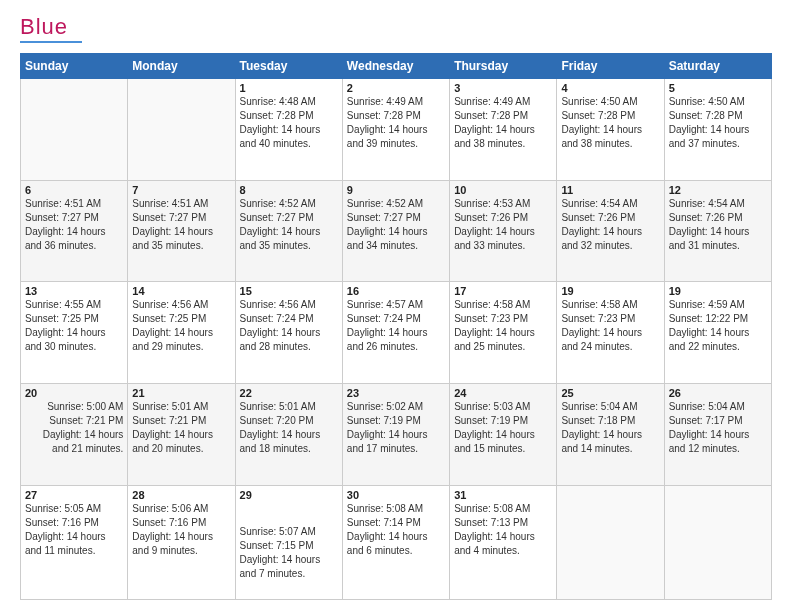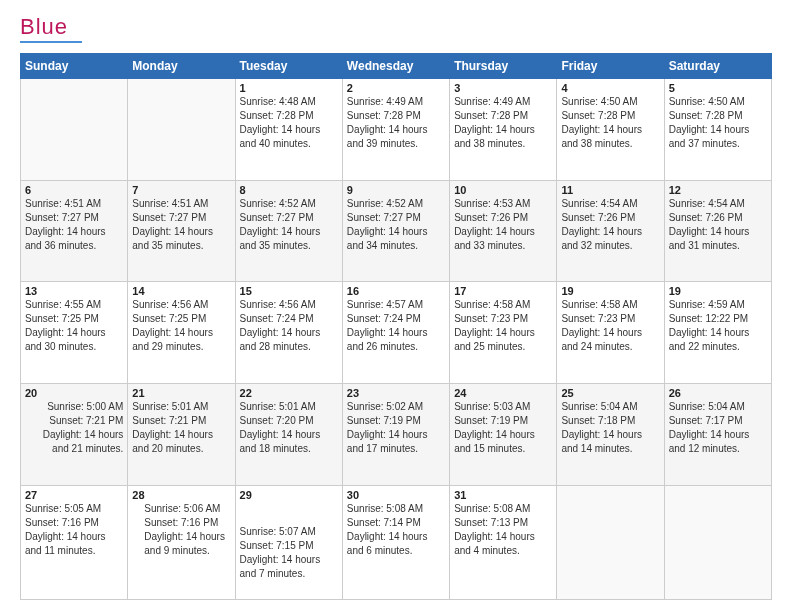--- a/index.html
+++ b/index.html
@@ -313,21 +313,21 @@
         <tr>
           <td>
             <span class="day-num">27</span>
             <div class="day-info" style="white-space: pre-line;">Sunrise: 5:05 AM
 Sunset: 7:16 PM
 Daylight: 14 hours
 and 11 minutes.</div>
           </td>
           <td>
             <span class="day-num">28</span>
-            <div class="day-info" style="white-space: pre-line; margin-left: 12px;">Sunrise: 5:06 AM
+            <div class="day-info" style="white-space: pre-line;">Sunrise: 5:06 AM
 Sunset: 7:16 PM
 Daylight: 14 hours
 and 9 minutes.</div>
           </td>
           <td>
             <span class="day-num">29</span>
             <div class="day-info" style="white-space: pre-line; margin-top: 24px;">Sunrise: 5:07 AM
 Sunset: 7:15 PM
 Daylight: 14 hours
 and 7 minutes.</div>

